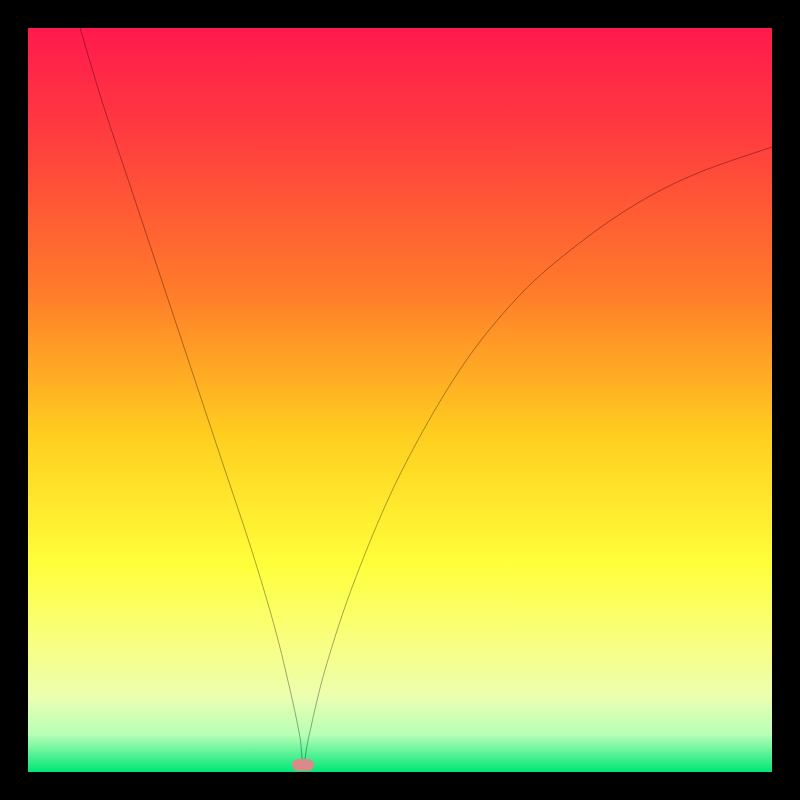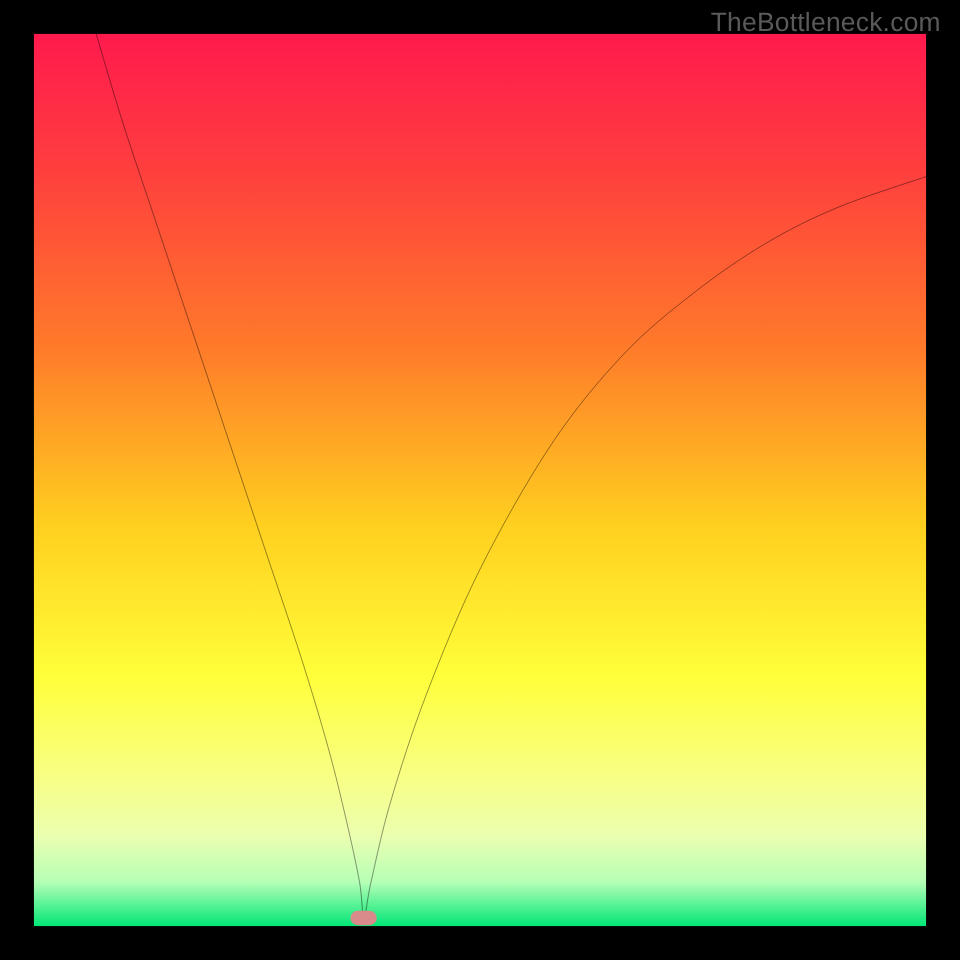--- a/index.html
+++ b/index.html
@@ -75,14 +75,13 @@
       <rect x="0" y="0" width="100" height="100" fill="url(#heat)"></rect>
     </svg>
 
     <svg class="curve-svg" viewBox="0 0 100 100" preserveAspectRatio="none">
       <path id="curve-path" d="M 7.000000000000001 0 C 7.500000000000001 1.6666666666666667, 8.833333333333334 6.333333333333334, 10 10 C 11.166666666666666 13.666666666666666, 12.666666666666668 18, 14.000000000000002 22 C 15.333333333333336 26, 16.666666666666668 30, 18 34 C 19.333333333333332 38, 20.666666666666668 42, 22 46 C 23.333333333333332 50, 24.666666666666668 54, 26 58 C 27.333333333333332 62, 28.833333333333332 66.33333333333333, 30 70 C 31.166666666666668 73.66666666666667, 32.166666666666664 77, 33 80 C 33.833333333333336 83, 34.416666666666664 85.5, 35 88 C 35.583333333333336 90.5, 36.166666666666664 93.16666666666667, 36.5 95 C 36.833333333333336 96.83333333333333, 36.78333333333333 99, 37 99 C 37.21666666666667 99, 37.3 97.16666666666667, 37.8 95 C 38.3 92.83333333333333, 38.96666666666667 89.5, 40 86 C 41.03333333333333 82.5, 42.333333333333336 78.33333333333333, 44 74 C 45.666666666666664 69.66666666666667, 47.66666666666667 64.66666666666667, 50 60 C 52.33333333333333 55.333333333333336, 55.33333333333333 50, 57.99999999999999 46 C 60.66666666666666 42, 63.33333333333333 38.833333333333336, 66 36 C 68.66666666666667 33.166666666666664, 71.33333333333333 31.083333333333332, 74 29 C 76.66666666666667 26.916666666666668, 79.33333333333333 25.083333333333332, 82 23.5 C 84.66666666666667 21.916666666666668, 87 20.75, 90 19.5 C 93 18.25, 98.33333333333333 16.583333333333332, 100 16" fill="none" stroke="#000000" stroke-width="0.35" vector-effect="non-scaling-stroke"></path>
     </svg>
 
     <div id="min-marker" class="minimum-marker" style="left: 37%; top: 99%; background: rgb(217, 139, 139);"></div>
   </div>
 
-  <div class="watermark">TheBottleneck.com</div>
 </div>
 
 </body></html>

